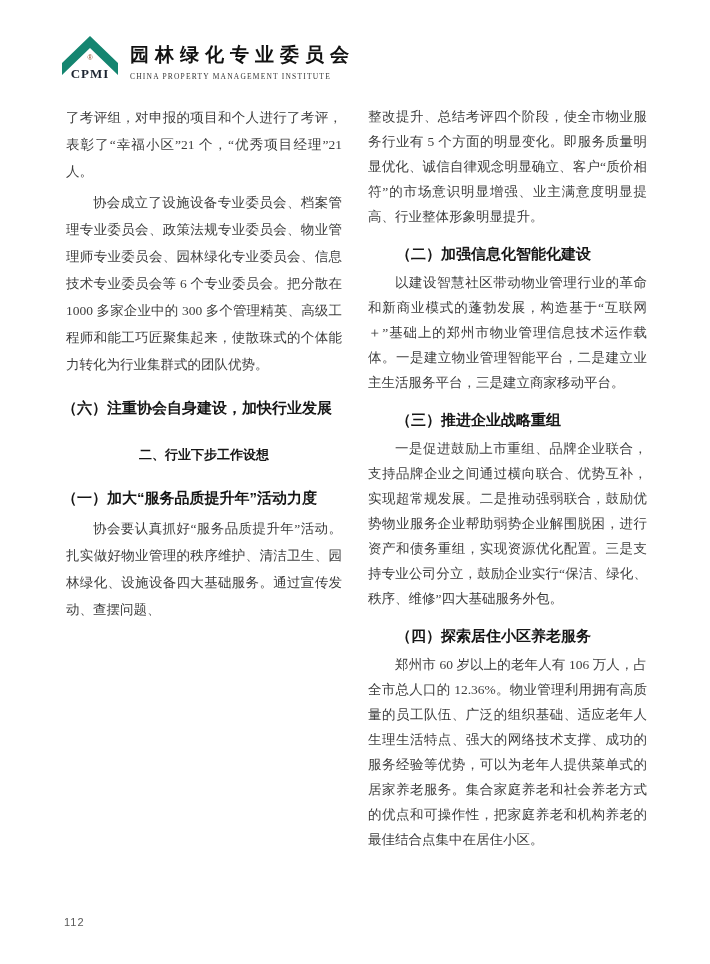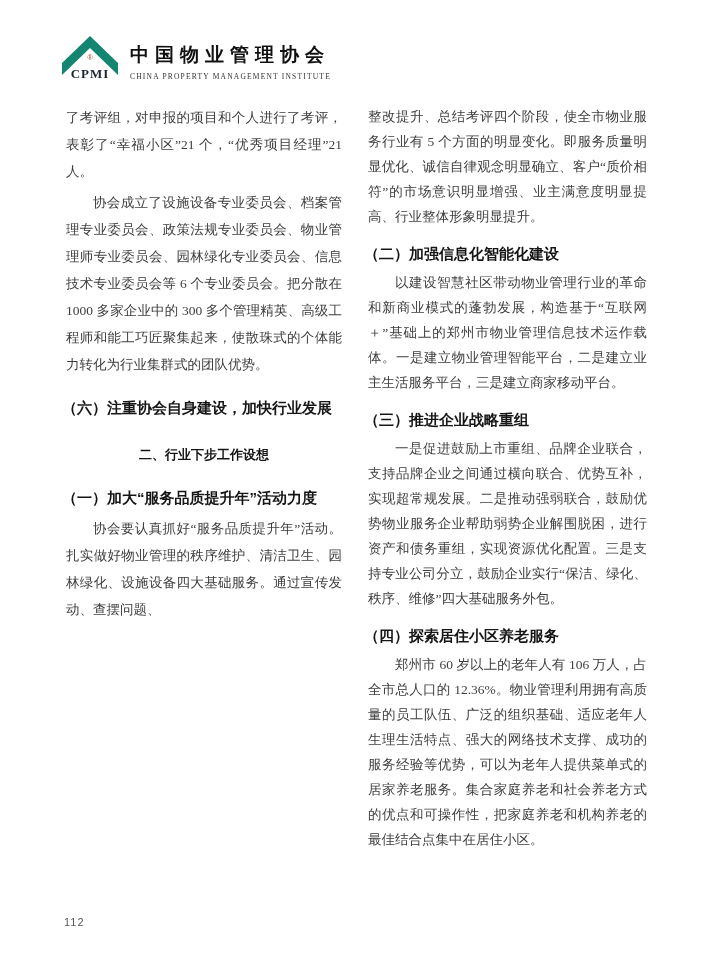--- a/index.html
+++ b/index.html
@@ -83,21 +83,21 @@
   .column p.indent { text-indent: 2em; }
 
   .section-heading {
     font-family: "Liberation Sans", "DejaVu Sans", sans-serif;
     font-weight: bold;
     font-size: 15px;
     color: #161616;
     margin-top: 16px;
     text-align: left;
   }
-  .col-right .section-heading { margin-top: 12px; }
+  .col-right .section-heading { margin-top: 12px; margin-left: 32px; }
 
   .chapter-heading {
     font-family: "Liberation Sans", "DejaVu Sans", sans-serif;
     font-weight: bold;
     font-size: 13px;
     color: #161616;
     text-align: center;
     margin-top: 20px;
     margin-bottom: 16px;
   }
@@ -120,21 +120,21 @@
 
   <div class="header">
     <div class="logo">
       <svg width="56" height="46" viewBox="0 0 56 46">
         <polygon points="28,0 56,27 56,39 28,12 0,39 0,27" fill="#148570"></polygon>
       </svg>
       <span class="reg">®</span>
       <span class="acronym">CPMI</span>
     </div>
     <div class="org-titles">
-      <div class="org-title-cn">中国物业管理协会</div>
+      <div class="org-title-cn">园林绿化专业委员会</div>
       <div class="org-title-en">CHINA PROPERTY MANAGEMENT INSTITUTE</div>
     </div>
   </div>
 
   <div class="column col-left">
     <p>了考评组，对申报的项目和个人进行了考评，表彰了“幸福小区”21 个，“优秀项目经理”21 人。</p>
     <p class="indent">协会成立了设施设备专业委员会、档案管理专业委员会、政策法规专业委员会、物业管理师专业委员会、园林绿化专业委员会、信息技术专业委员会等 6 个专业委员会。把分散在 1000 多家企业中的 300 多个管理精英、高级工程师和能工巧匠聚集起来，使散珠式的个体能力转化为行业集群式的团队优势。</p>
 
     <div class="section-heading">（六）注重协会自身建设，加快行业发展</div>
 

